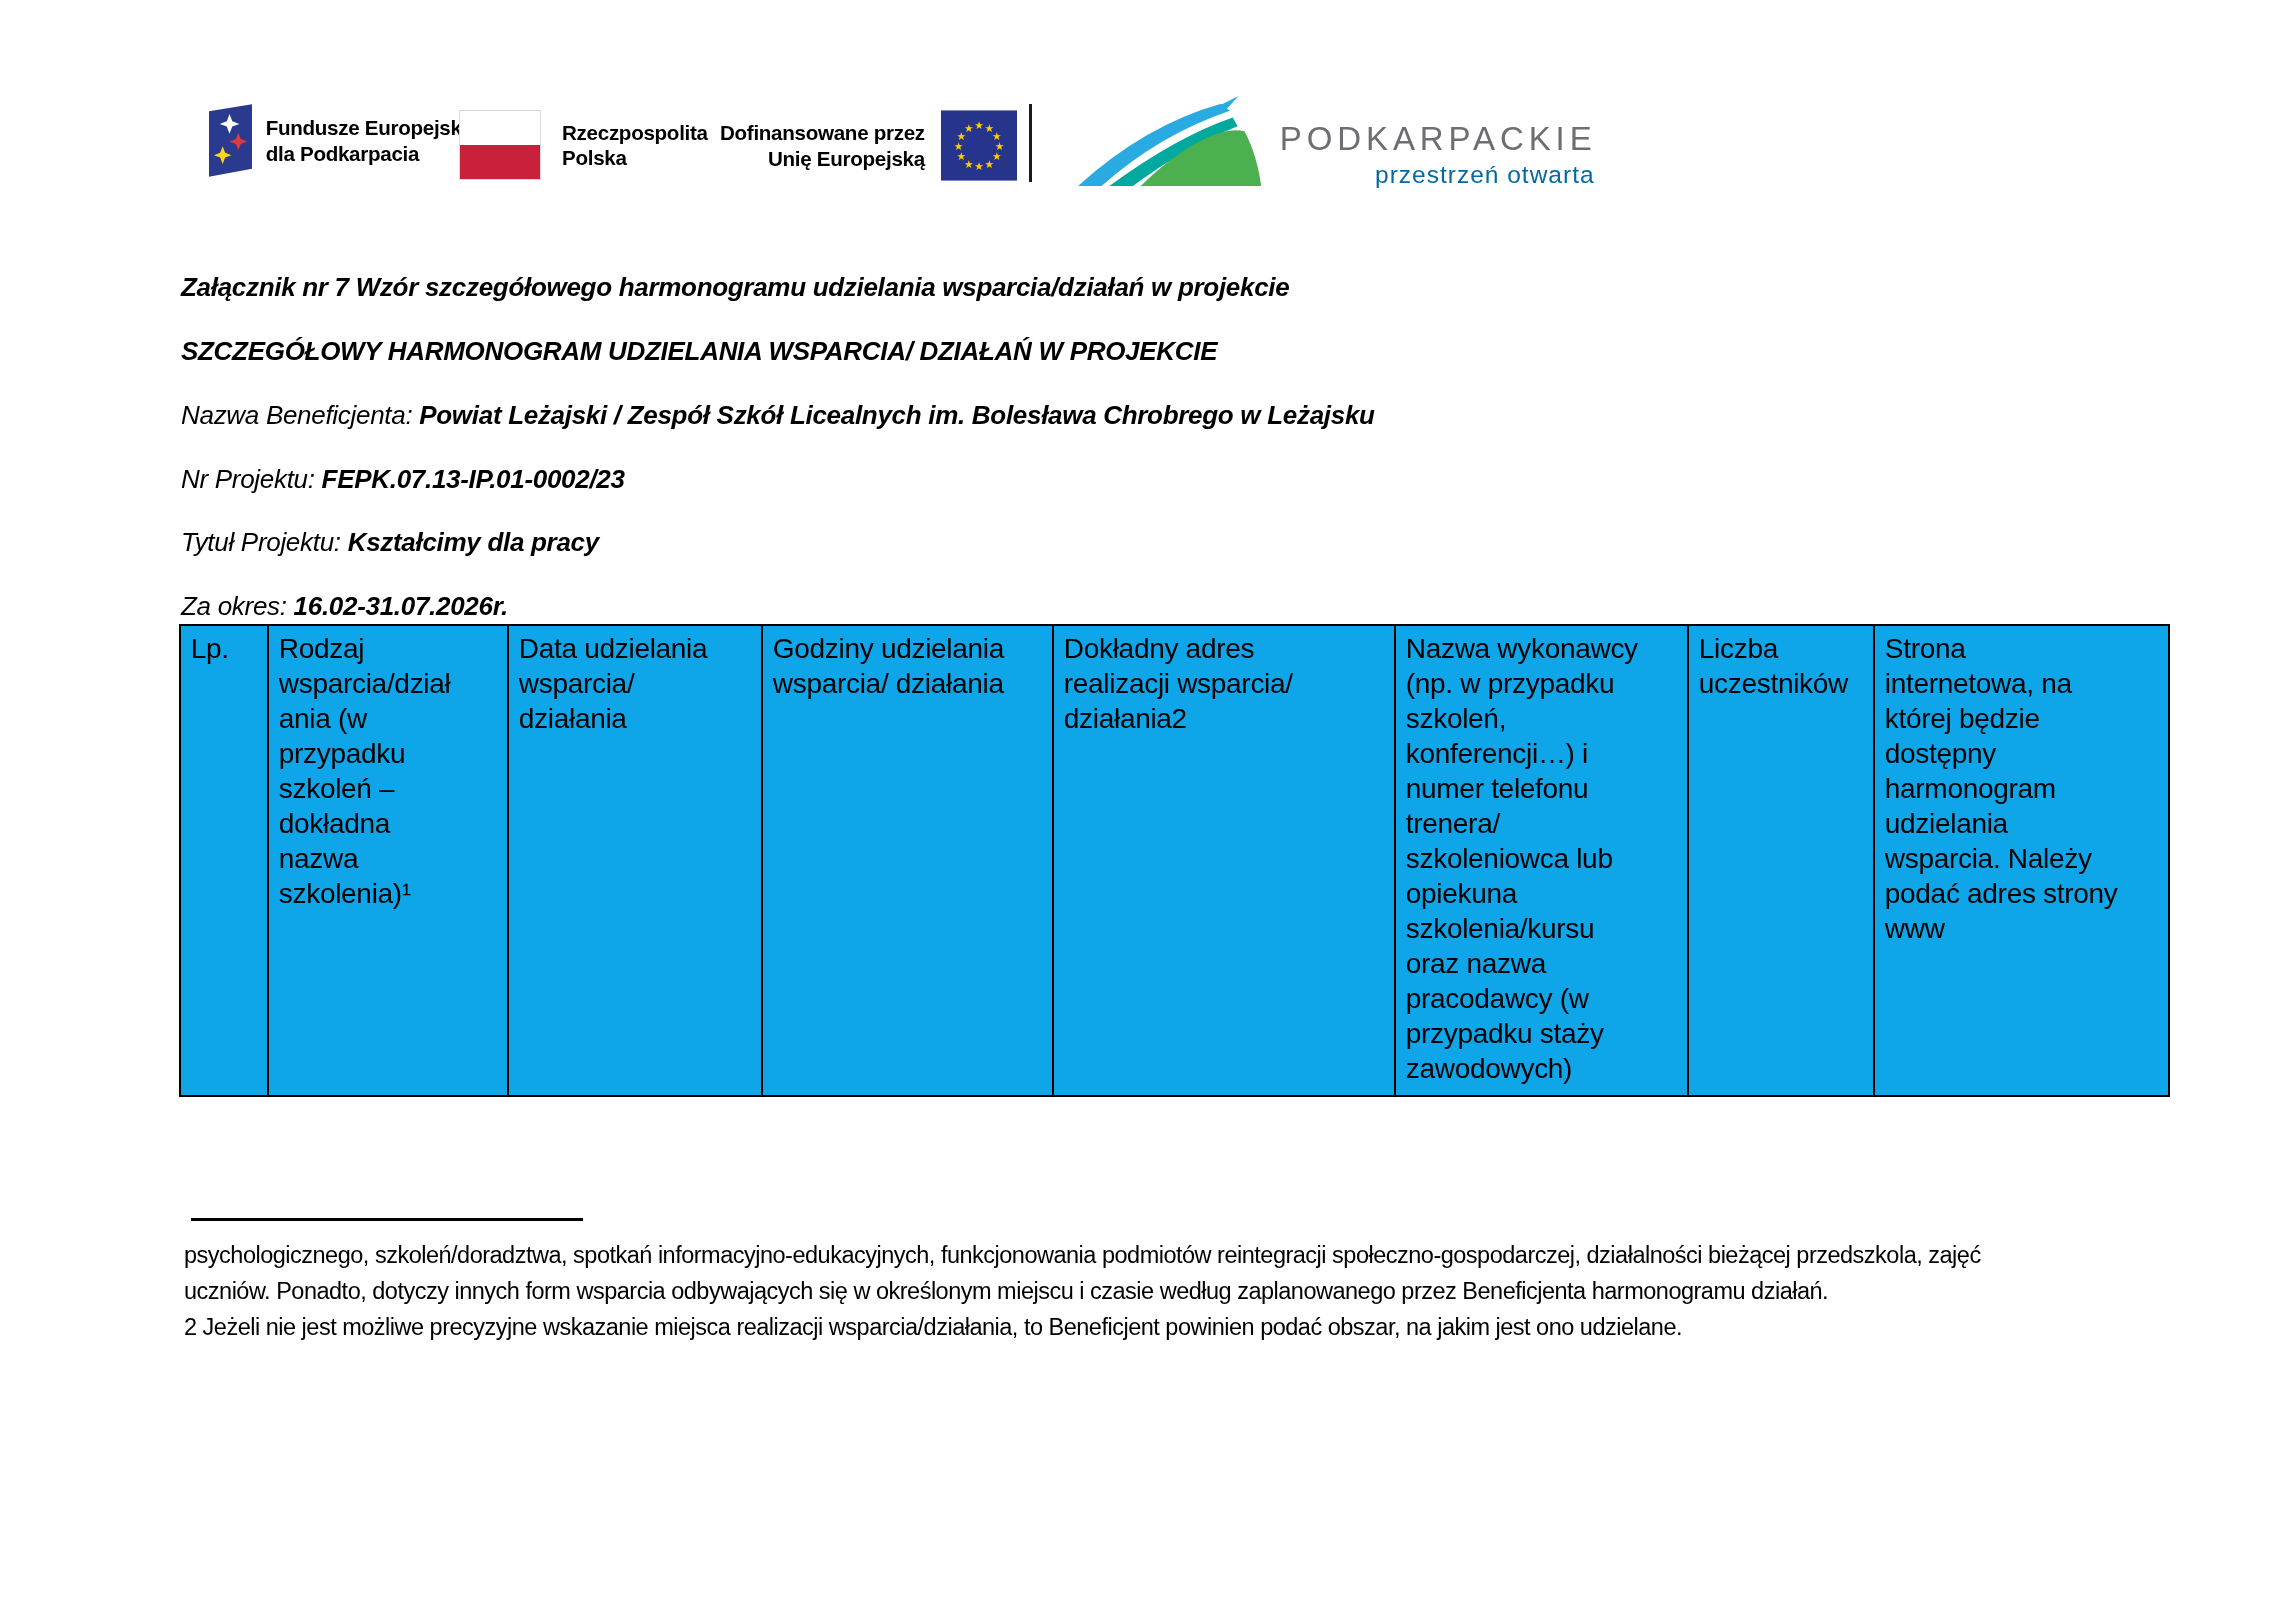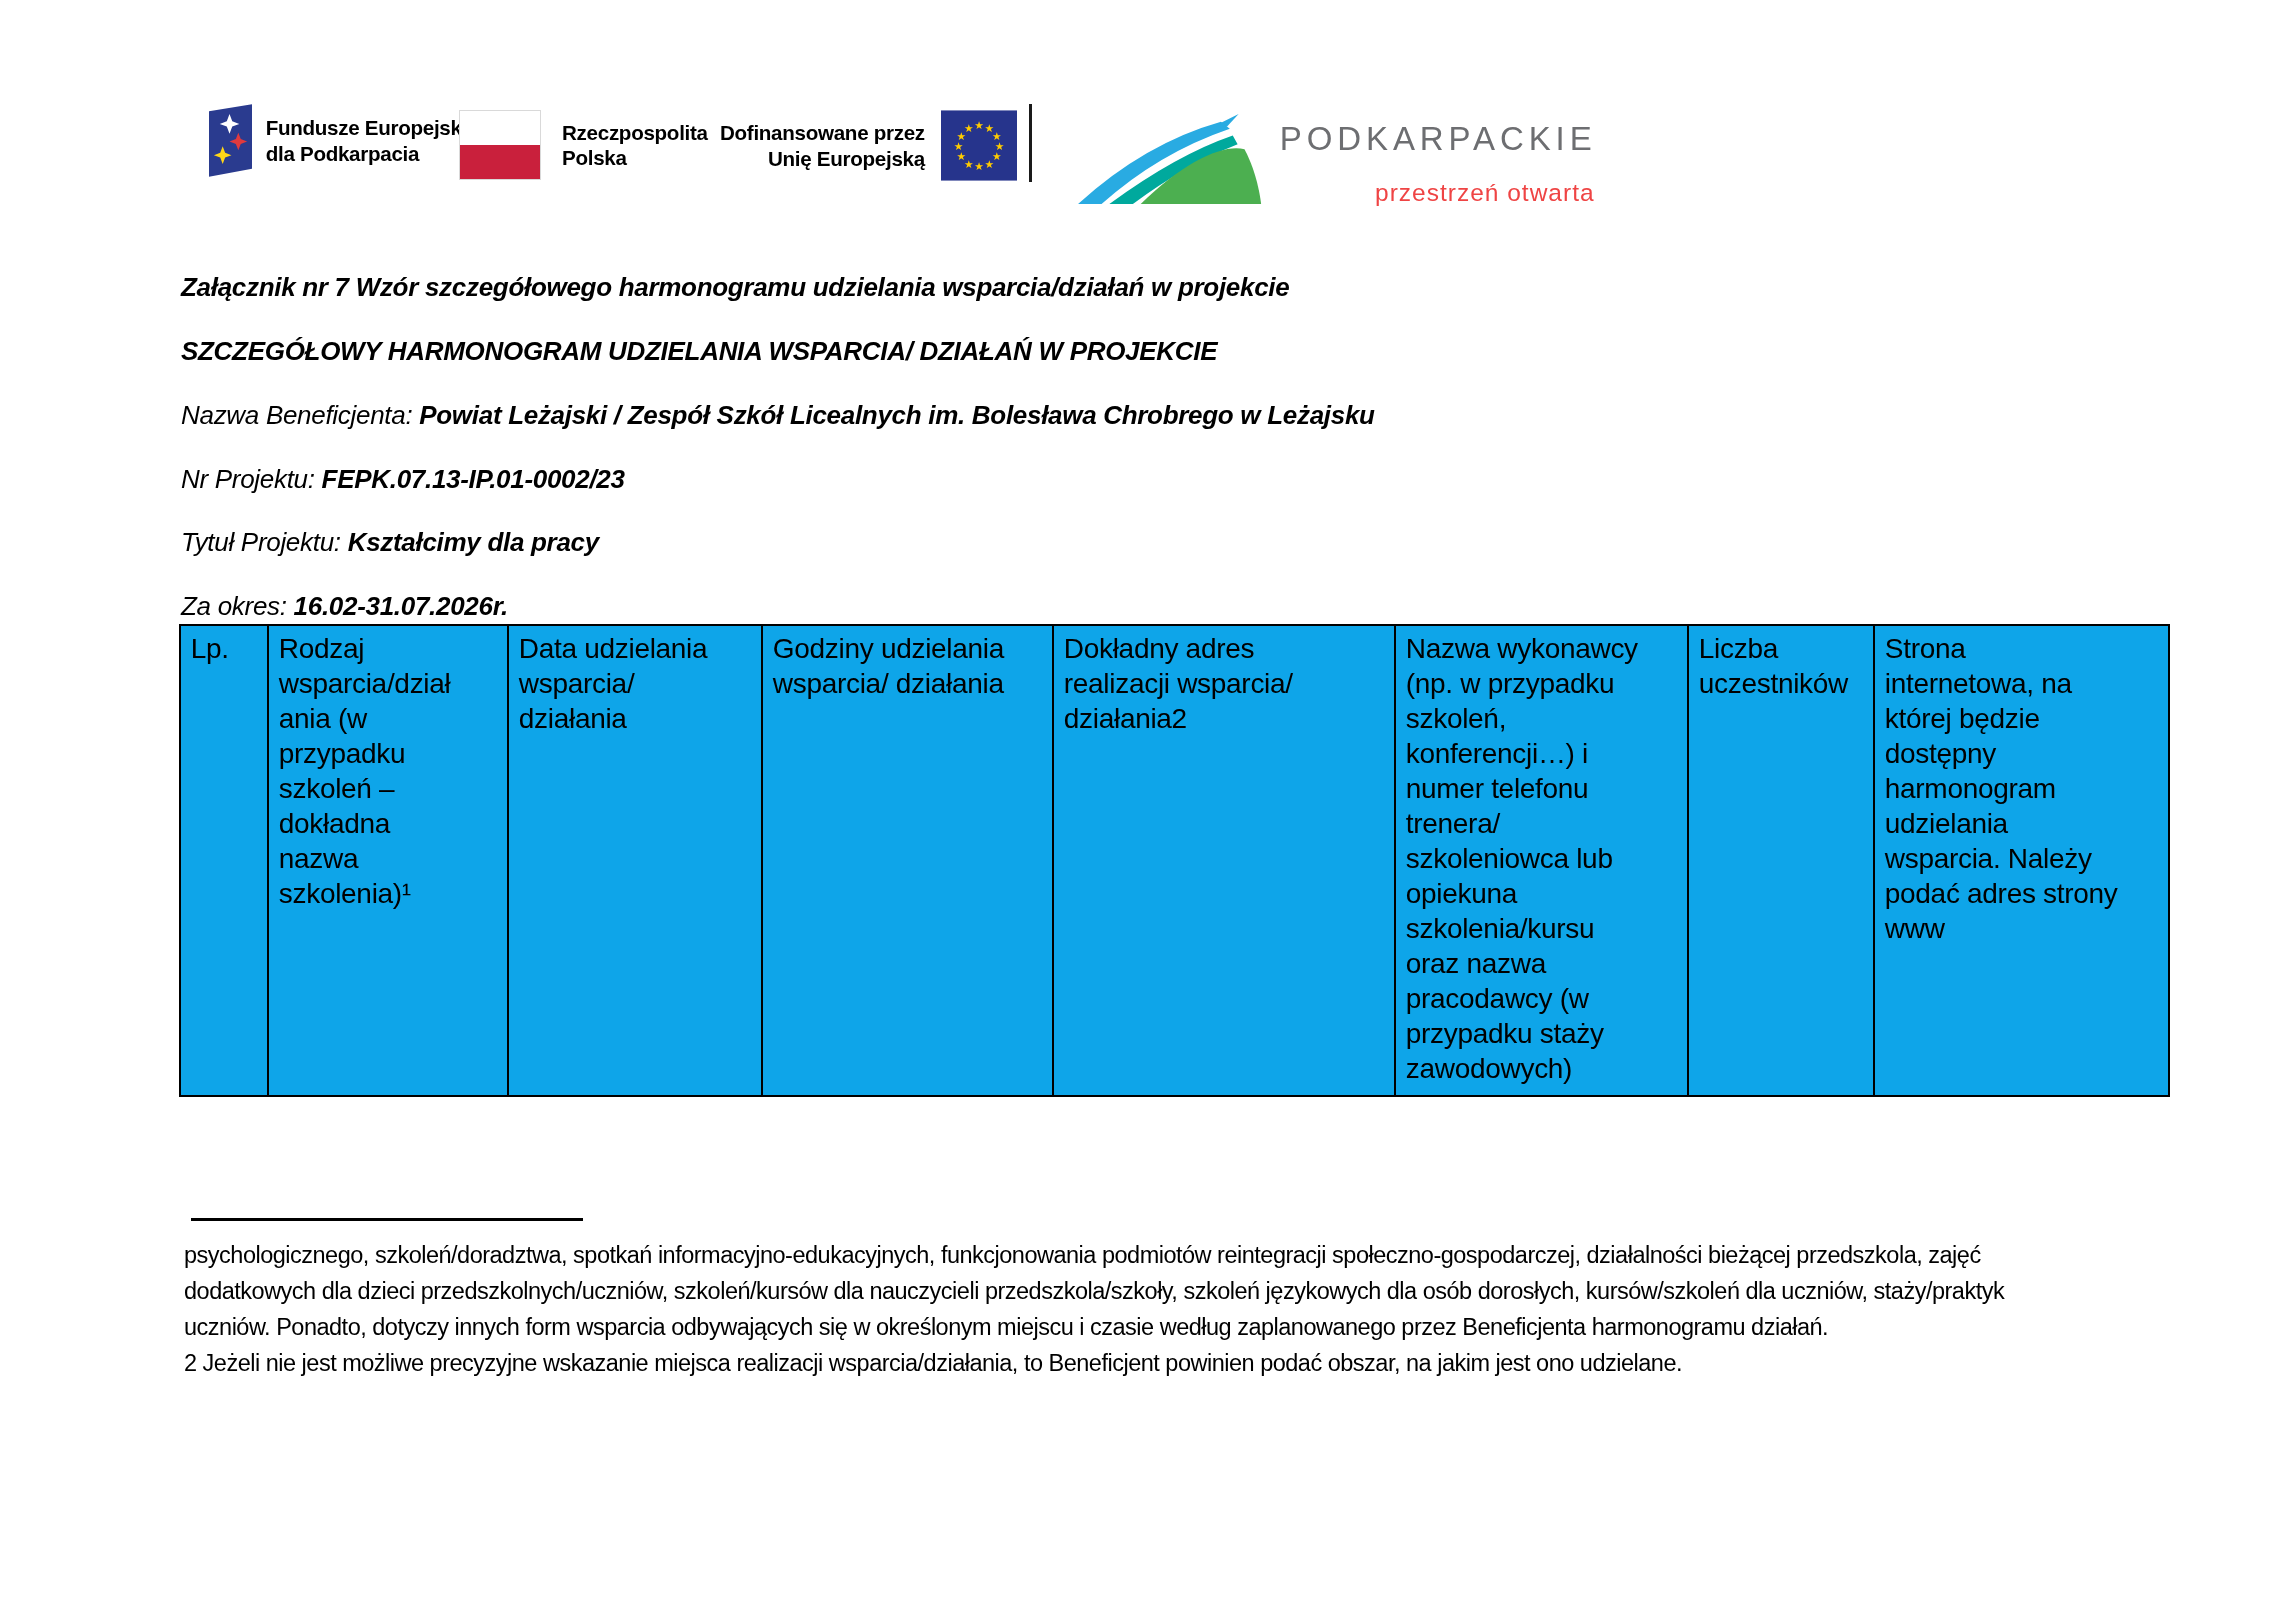--- a/index.html
+++ b/index.html
@@ -13,21 +13,21 @@
   #logo-pl{left:459px;top:110px;gap:21px;}
   #logo-eu{left:720px;top:110px;gap:15.7px;}
   .logo-caption{font-size:20.6px;font-weight:bold;line-height:25.5px;letter-spacing:-0.3px;}
   .logo-caption.right{text-align:right;}
   .pl-flag{width:82px;height:70px;border:1px solid #d9d9d9;box-sizing:border-box;display:flex;flex-direction:column;}
   .pl-flag .half{flex:1;}
   #logo-divider{position:absolute;left:1029px;top:104px;width:2.9px;height:78px;background:#1a1a1a;}
   #logo-podk{left:1076px;top:96px;gap:7.8px;align-items:flex-end;}
   .podk-text{display:flex;flex-direction:column;margin-top:23.5px;}
   .podk-title{font-size:33px;letter-spacing:4.9px;color:#6d6e71;white-space:nowrap;}
-  .podk-sub{font-size:24.5px;letter-spacing:1px;color:#ef4444;text-align:right;margin-top:21px;padding-right:2px;white-space:nowrap;}
+  .podk-sub{font-size:24.5px;letter-spacing:1px;color:#0369a1;text-align:right;margin-top:3px;padding-right:2px;white-space:nowrap;}
   
   .h-line{position:absolute;left:181px;font-size:26px;letter-spacing:-0.3px;white-space:nowrap;font-style:italic;}
   .h-bold{font-weight:bold;}
   #h-attachment{top:272px;font-weight:bold;}
   #h-schedule{top:336px;font-weight:bold;}
   #h-beneficiary{top:400px;}
   #h-projectno{top:464px;}
   #h-projecttitle{top:527px;}
   #h-period{top:591px;}
   
@@ -180,17 +180,16 @@
 wsparcia. Należy
 podać adres strony
 www</th>
   </tr>
 </tbody>
   </table>
 
 <div id="fn-rule"></div>
 <div id="footnotes">
   <div class="fn-line">psychologicznego, szkoleń/doradztwa, spotkań informacyjno-edukacyjnych, funkcjonowania podmiotów reintegracji społeczno-gospodarczej, działalności bieżącej przedszkola, zajęć</div>
-  <div class="fn-line">dodatkowych dla dzieci przedszkolnych/uczniów, szkoleń/kursów dla nauczycieli przedszkola/szkoły, szkoleń językowych dla osób dorosłych, kursów/szkoleń dla uczniów, staży/praktyk</div>
   <div class="fn-line">uczniów. Ponadto, dotyczy innych form wsparcia odbywających się w określonym miejscu i czasie według zaplanowanego przez Beneficjenta harmonogramu działań.</div>
   <div class="fn-line">2 Jeżeli nie jest możliwe precyzyjne wskazanie miejsca realizacji wsparcia/działania, to Beneficjent powinien podać obszar, na jakim jest ono udzielane.</div>
 </div>
 
 
 </body></html>

